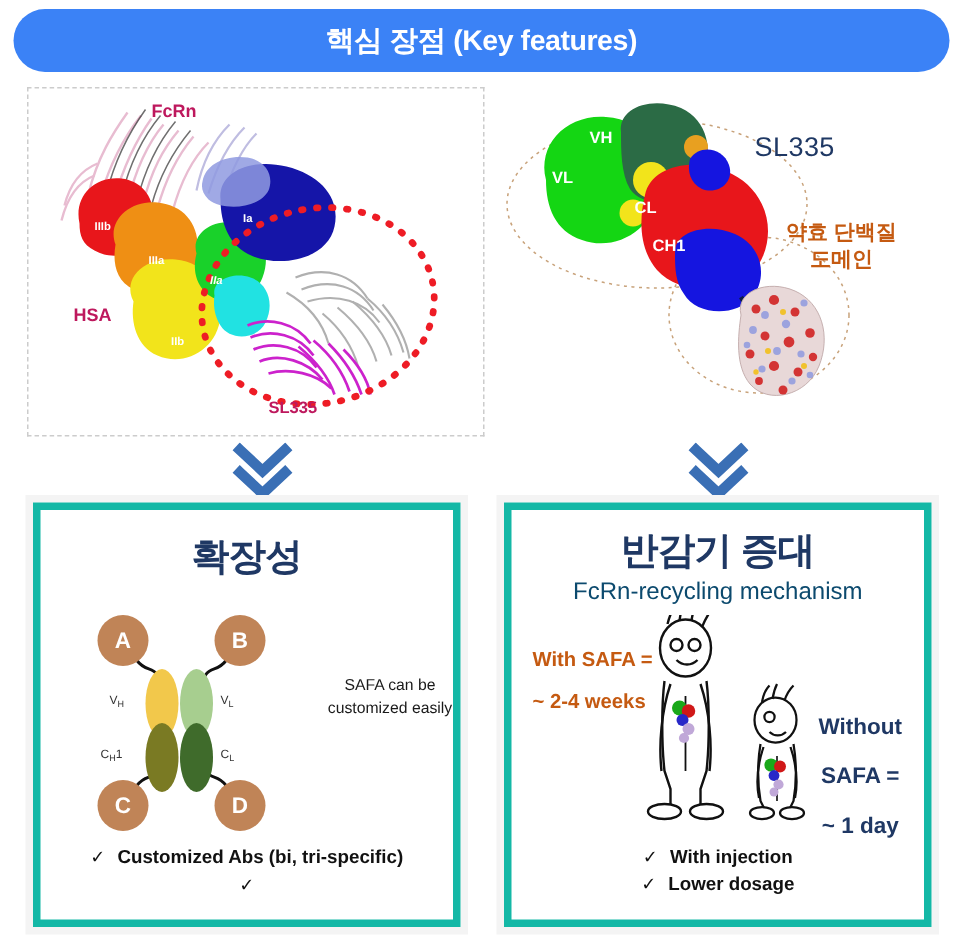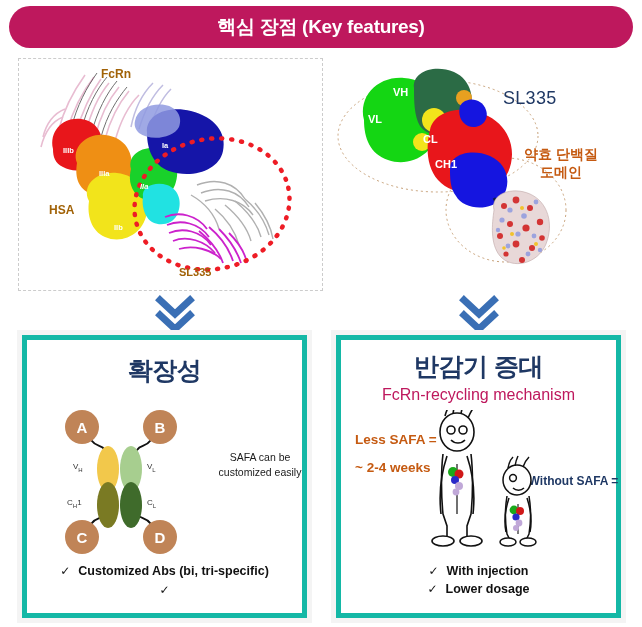--- a/index.html
+++ b/index.html
@@ -16,21 +16,21 @@
     position: relative;
   }
 
   
   .header-banner {
     position: absolute;
     left: 9px;
     top: 6px;
     width: 624px;
     height: 42px;
-    background: #be185d;
+    background: #3b82f6;
     border-radius: 21px;
     display: flex;
     align-items: center;
     justify-content: center;
     box-sizing: border-box;
   }
   .header-banner .title {
     color: #ffffff;
     font-size: 19px;
     font-weight: bold;
@@ -77,21 +77,21 @@
   .chevron-right { left: 456px; top: 295px; }
 
   
   .mol-fig { position: absolute; inset: 0; }
   .lbl {
     position: absolute;
     font-weight: bold;
     white-space: nowrap;
     font-family: "Liberation Sans", sans-serif;
   }
-  .lbl-dark   { color: #a16207; text-align: center; }
+  .lbl-dark   { color: #be185d; text-align: center; }
   .lbl-white  { color: #ffffff; font-weight: bold; }
 
   .lbl-fcrn  { left: 82px;  top: 8px;   font-size: 12px; }
   .lbl-hsa   { left: 30px;  top: 144px; font-size: 12px; }
   .lbl-sl335 { left: 160px; top: 207px; font-size: 11px; }
   .lbl-IIIb  { left: 44px;  top: 87px;  font-size: 7.5px; }
   .lbl-IIIa  { left: 80px;  top: 110px; font-size: 7.5px; text-align: center; }
   .lbl-Ia    { left: 143px; top: 82px;  font-size: 7.5px; }
   .lbl-IIa   { left: 121px; top: 123px; font-size: 7.5px; font-style: italic; }
   .lbl-IIb   { left: 95px;  top: 164px; font-size: 7.5px; }
@@ -116,21 +116,21 @@
   .panel-title {
     text-align: center;
     color: #1f3864;
     font-weight: bold;
     letter-spacing: -0.5px;
   }
   .panel-title-left  { font-size: 25px; margin-top: 14px; }
   .panel-title-right { font-size: 25px; margin-top: 10px; }
   .panel-subtitle {
     text-align: center;
-    color: #be185d;
+    color: #0c4a6e;
     font-size: 16px;
     margin-top: 3px;
   }
 
   .bullets {
     position: absolute;
     left: 0; right: 0;
     bottom: 14px;
     font-size: 12.5px;
     font-weight: bold;
@@ -199,21 +199,21 @@
     position: absolute;
     left: 14px; top: 86px;
     font-size: 13.5px; font-weight: bold; color: #c55a11;
     line-height: 2.1;
   }
   .withoutsafa {
     position: absolute;
     left: 185px; top: 128px;
     width: 95px;
     text-align: center;
-    font-size: 12px; font-weight: bold; color: #1f3864;
+    font-size: 15px; font-weight: bold; color: #1f3864;
     line-height: 2.2;
   }
   .figures-svg {
     position: absolute;
     left: 72px; top: 70px;
   }
 
   .nowrap { white-space: nowrap; }
 </style>
 </head>
@@ -433,26 +433,27 @@
       <span class="check">✓</span>
     </div>
   </div>
 </div>
 
 <div class="panel panel-bottom panel-bottom-right">
   <div class="panel-title panel-title-right">반감기 증대</div>
   <div class="panel-subtitle">FcRn-recycling mechanism</div>
 
   <div class="withsafa">
-    <div>Less SAFA =</div>
+    <div>With SAFA =</div>
     <div>~ 2-4 weeks</div>
   </div>
 
   <div class="withoutsafa">
     <div>Without SAFA =</div>
+    <div>~ 1 day</div>
   </div>
 
   <svg class="figures-svg" width="150" height="145" viewBox="0 0 150 145">
 
     <g stroke="#111" stroke-width="1.6" fill="#fff">
       <ellipse cx="44" cy="22" rx="17" ry="19"></ellipse>
       <path d="M32 6 C34 -2 36 -4 38 -6" fill="none"></path>
       <path d="M40 4 C41 -4 42 -6 43 -8" fill="none"></path>
       <path d="M48 4 C49 -4 51 -6 53 -8" fill="none"></path>
       <path d="M55 8 C58 1 60 -2 62 -4" fill="none"></path>

